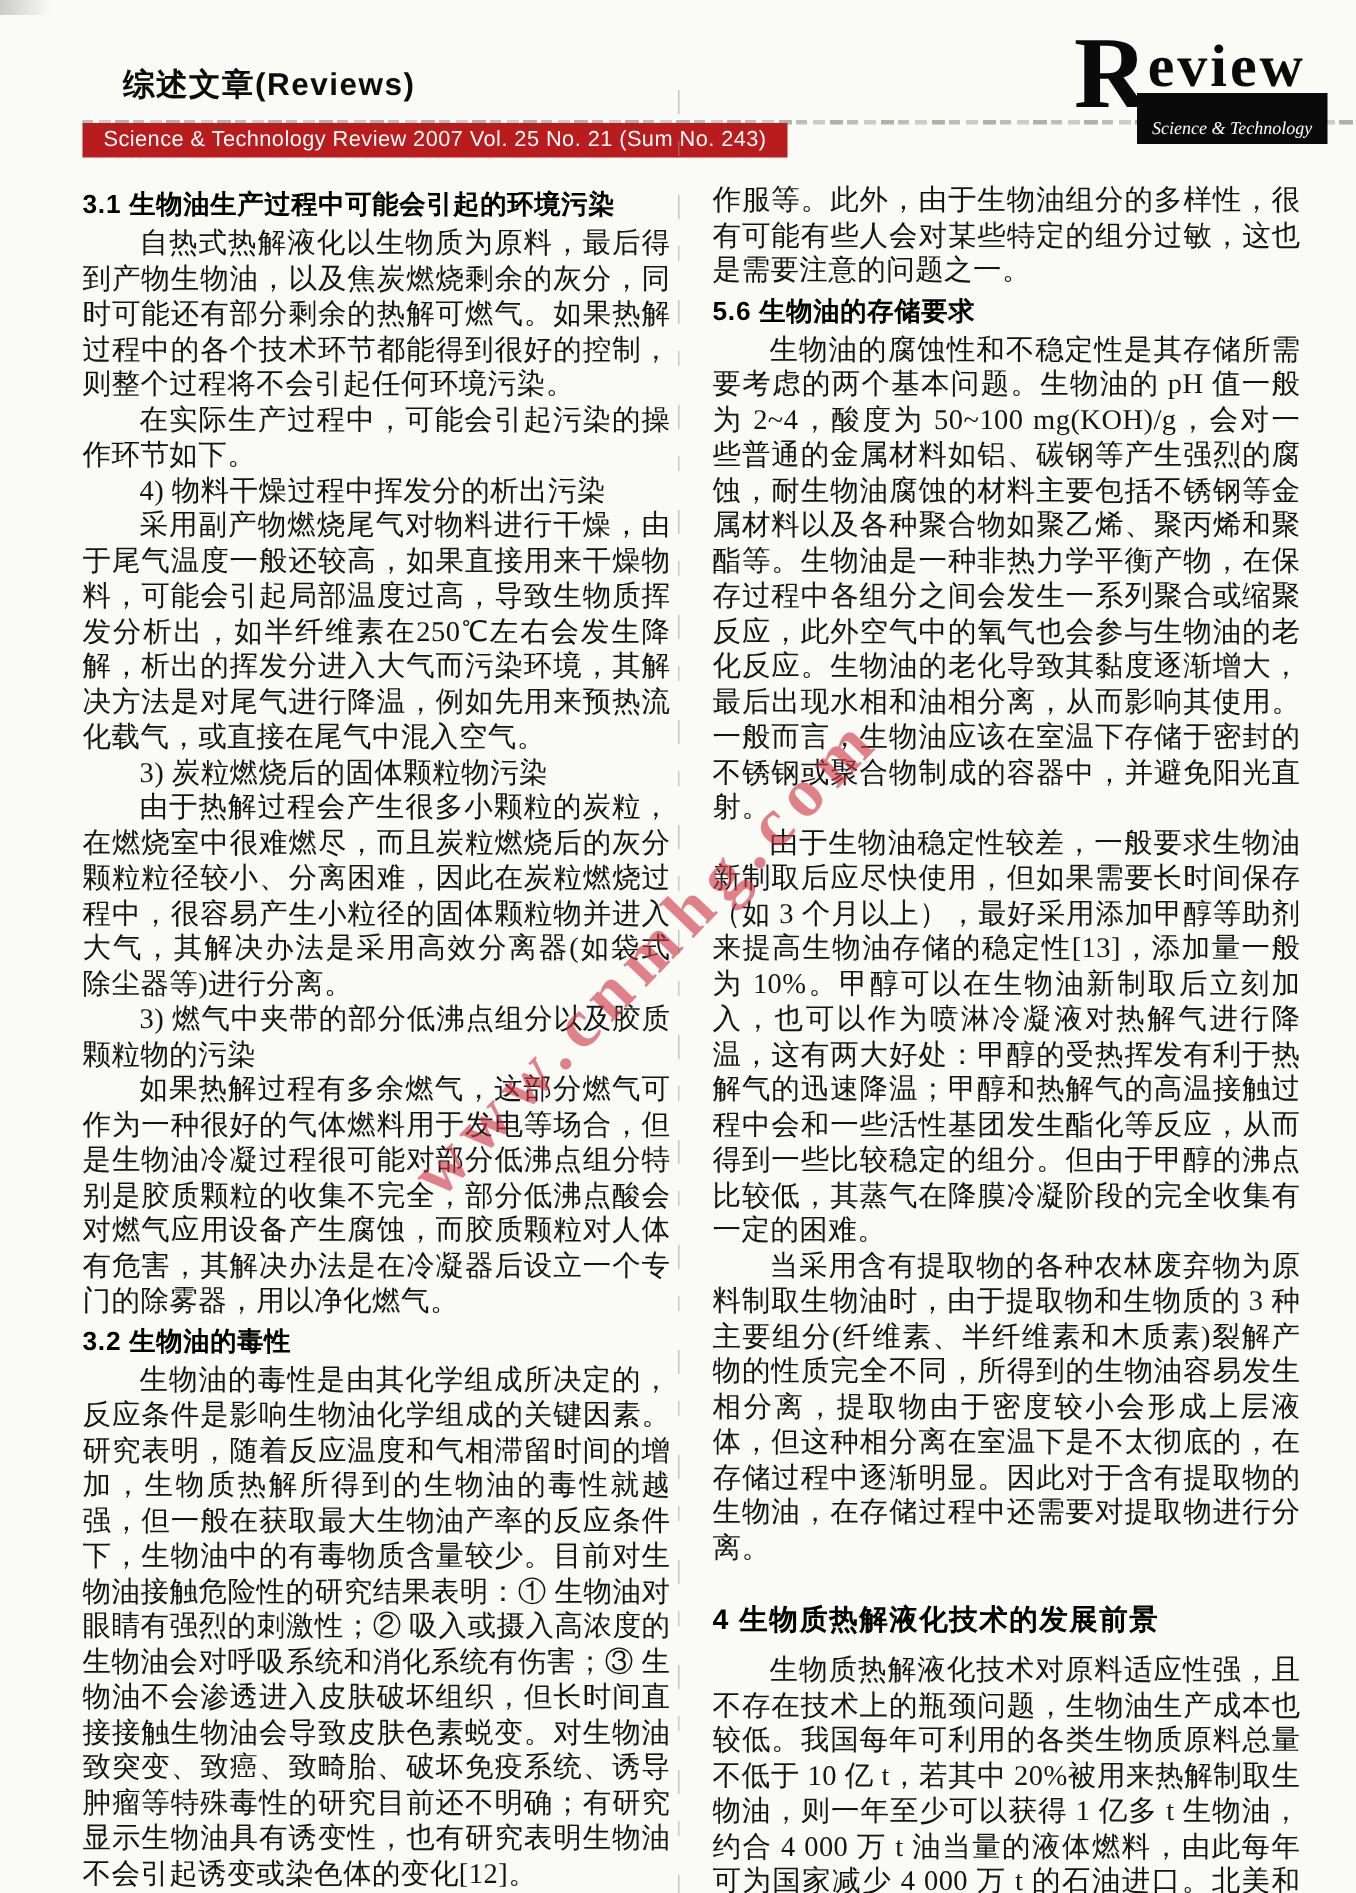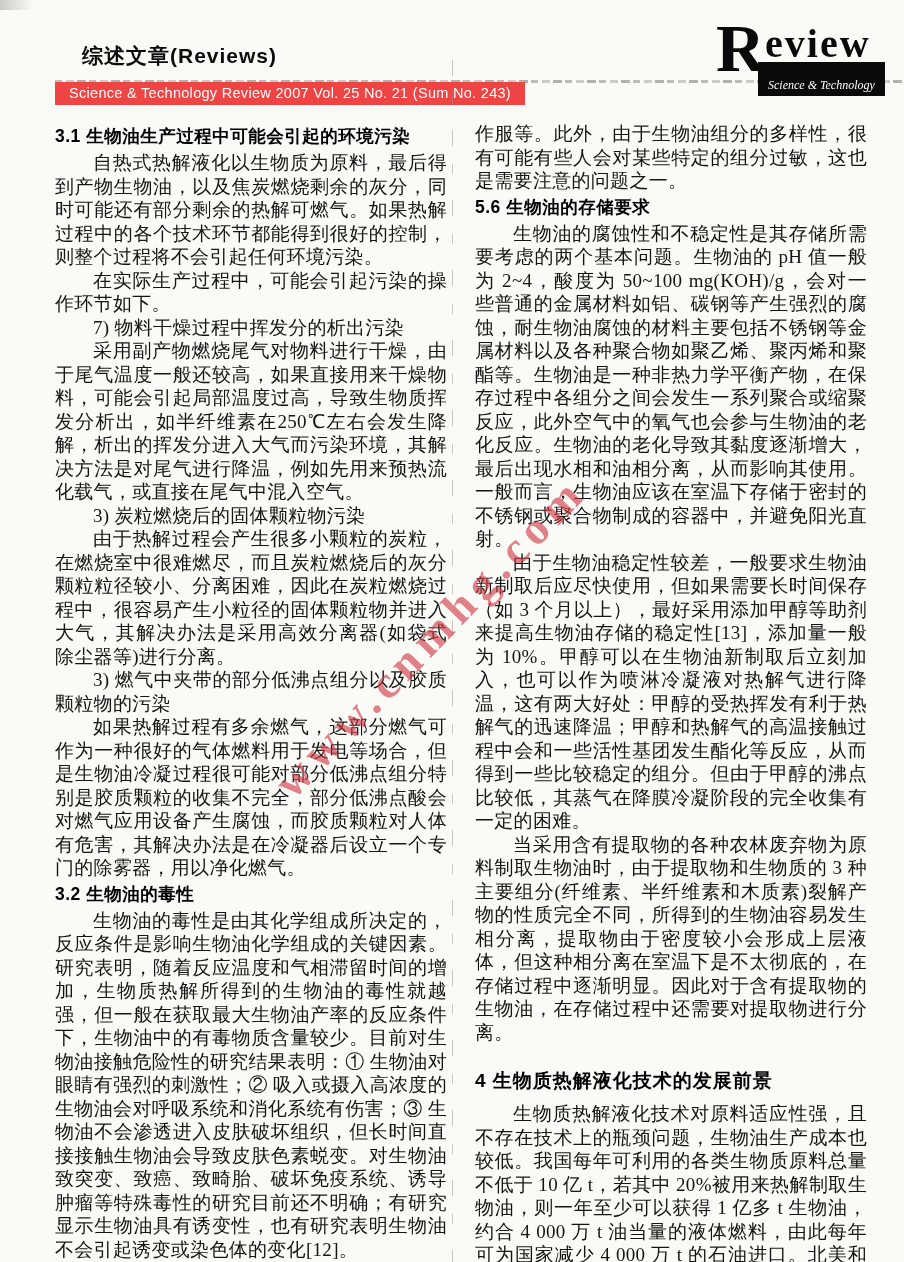--- a/index.html
+++ b/index.html
@@ -15,21 +15,21 @@
 
   
   .section-label {
     position: absolute; left: 82px; top: 42px;
     font-family: "Liberation Sans", sans-serif;
     font-weight: bold; font-size: 21px; color: #0c0c0c;
     letter-spacing: 1px;
   }
   .journal-bar {
     position: absolute; left: 55px; top: 82px;
-    background: #ef4444; color: #fdfdfd;
+    background: #b91c1c; color: #fdfdfd;
     font-family: "Liberation Sans", sans-serif;
     font-size: 14.5px; padding: 3px 14px 4px 14px;
     letter-spacing: 0.3px;
     white-space: nowrap;
   }
   .speckle-line {
     position: absolute; left: 55px; top: 80px; right: 0; height: 3px;
     background: repeating-linear-gradient(90deg,
       #8a8a86 0 7px, transparent 7px 11px,
       #a5a5a0 11px 19px, transparent 19px 22px,
@@ -121,21 +121,21 @@
   </div>
 
   <div class="col-divider"></div>
 
   <div class="columns">
 
     <div class="col">
       <div class="h-sub">3.1 生物油生产过程中可能会引起的环境污染</div>
       <p class="para">自热式热解液化以生物质为原料，最后得到产物生物油，以及焦炭燃烧剩余的灰分，同时可能还有部分剩余的热解可燃气。如果热解过程中的各个技术环节都能得到很好的控制，则整个过程将不会引起任何环境污染。</p>
       <p class="para">在实际生产过程中，可能会引起污染的操作环节如下。</p>
-      <p class="para">7) 物料干燥过程中挥发分的析出污染</p>
+      <p class="para">4) 物料干燥过程中挥发分的析出污染</p>
       <p class="para">采用副产物燃烧尾气对物料进行干燥，由于尾气温度一般还较高，如果直接用来干燥物料，可能会引起局部温度过高，导致生物质挥发分析出，如半纤维素在250℃左右会发生降解，析出的挥发分进入大气而污染环境，其解决方法是对尾气进行降温，例如先用来预热流化载气，或直接在尾气中混入空气。</p>
       <p class="para">3) 炭粒燃烧后的固体颗粒物污染</p>
       <p class="para">由于热解过程会产生很多小颗粒的炭粒，在燃烧室中很难燃尽，而且炭粒燃烧后的灰分颗粒粒径较小、分离困难，因此在炭粒燃烧过程中，很容易产生小粒径的固体颗粒物并进入大气，其解决办法是采用高效分离器(如袋式除尘器等)进行分离。</p>
       <p class="para">3) 燃气中夹带的部分低沸点组分以及胶质颗粒物的污染</p>
       <p class="para">如果热解过程有多余燃气，这部分燃气可作为一种很好的气体燃料用于发电等场合，但是生物油冷凝过程很可能对部分低沸点组分特别是胶质颗粒的收集不完全，部分低沸点酸会对燃气应用设备产生腐蚀，而胶质颗粒对人体有危害，其解决办法是在冷凝器后设立一个专门的除雾器，用以净化燃气。</p>
       <div class="h-sub">3.2 生物油的毒性</div>
       <p class="para">生物油的毒性是由其化学组成所决定的，反应条件是影响生物油化学组成的关键因素。研究表明，随着反应温度和气相滞留时间的增加，生物质热解所得到的生物油的毒性就越强，但一般在获取最大生物油产率的反应条件下，生物油中的有毒物质含量较少。目前对生物油接触危险性的研究结果表明：① 生物油对眼睛有强烈的刺激性；② 吸入或摄入高浓度的生物油会对呼吸系统和消化系统有伤害；③ 生物油不会渗透进入皮肤破坏组织，但长时间直接接触生物油会导致皮肤色素蜕变。对生物油致突变、致癌、致畸胎、破坏免疫系统、诱导肿瘤等特殊毒性的研究目前还不明确；有研究显示生物油具有诱变性，也有研究表明生物油不会引起诱变或染色体的变化[12]。</p>
       <p class="para">针对生物油可能存在的毒性，在和生物油接触过程中应该采取一定的保护措施，如戴手套和眼睛防护镜，穿工</p>
     </div>
 

